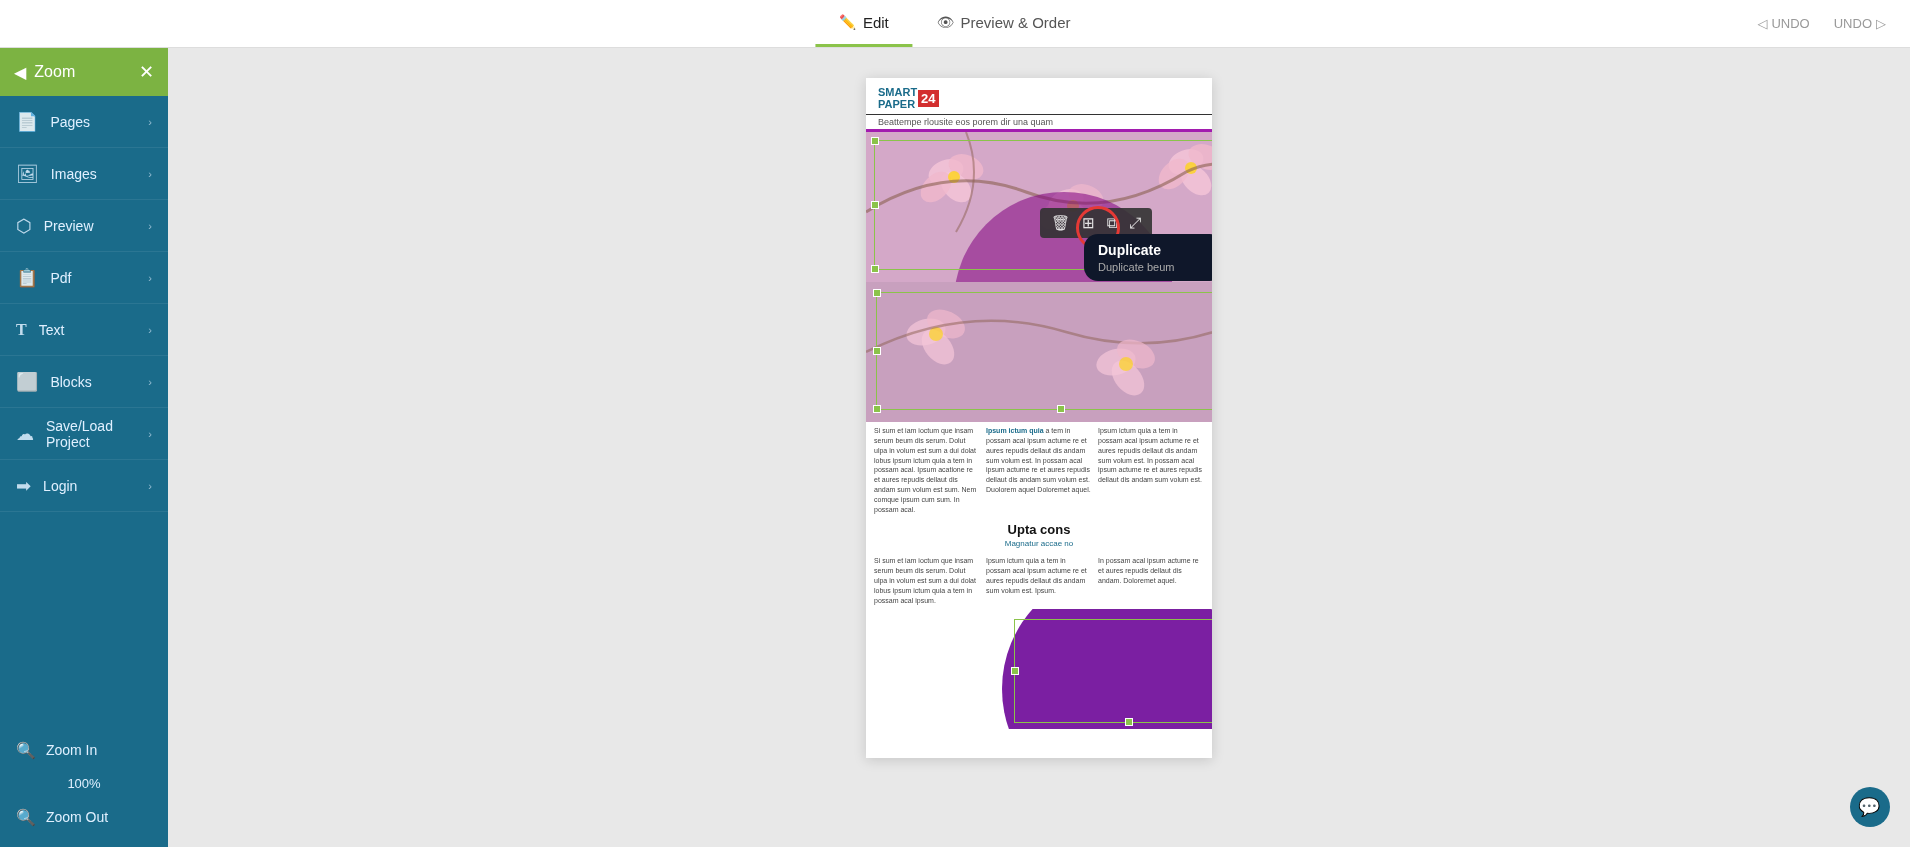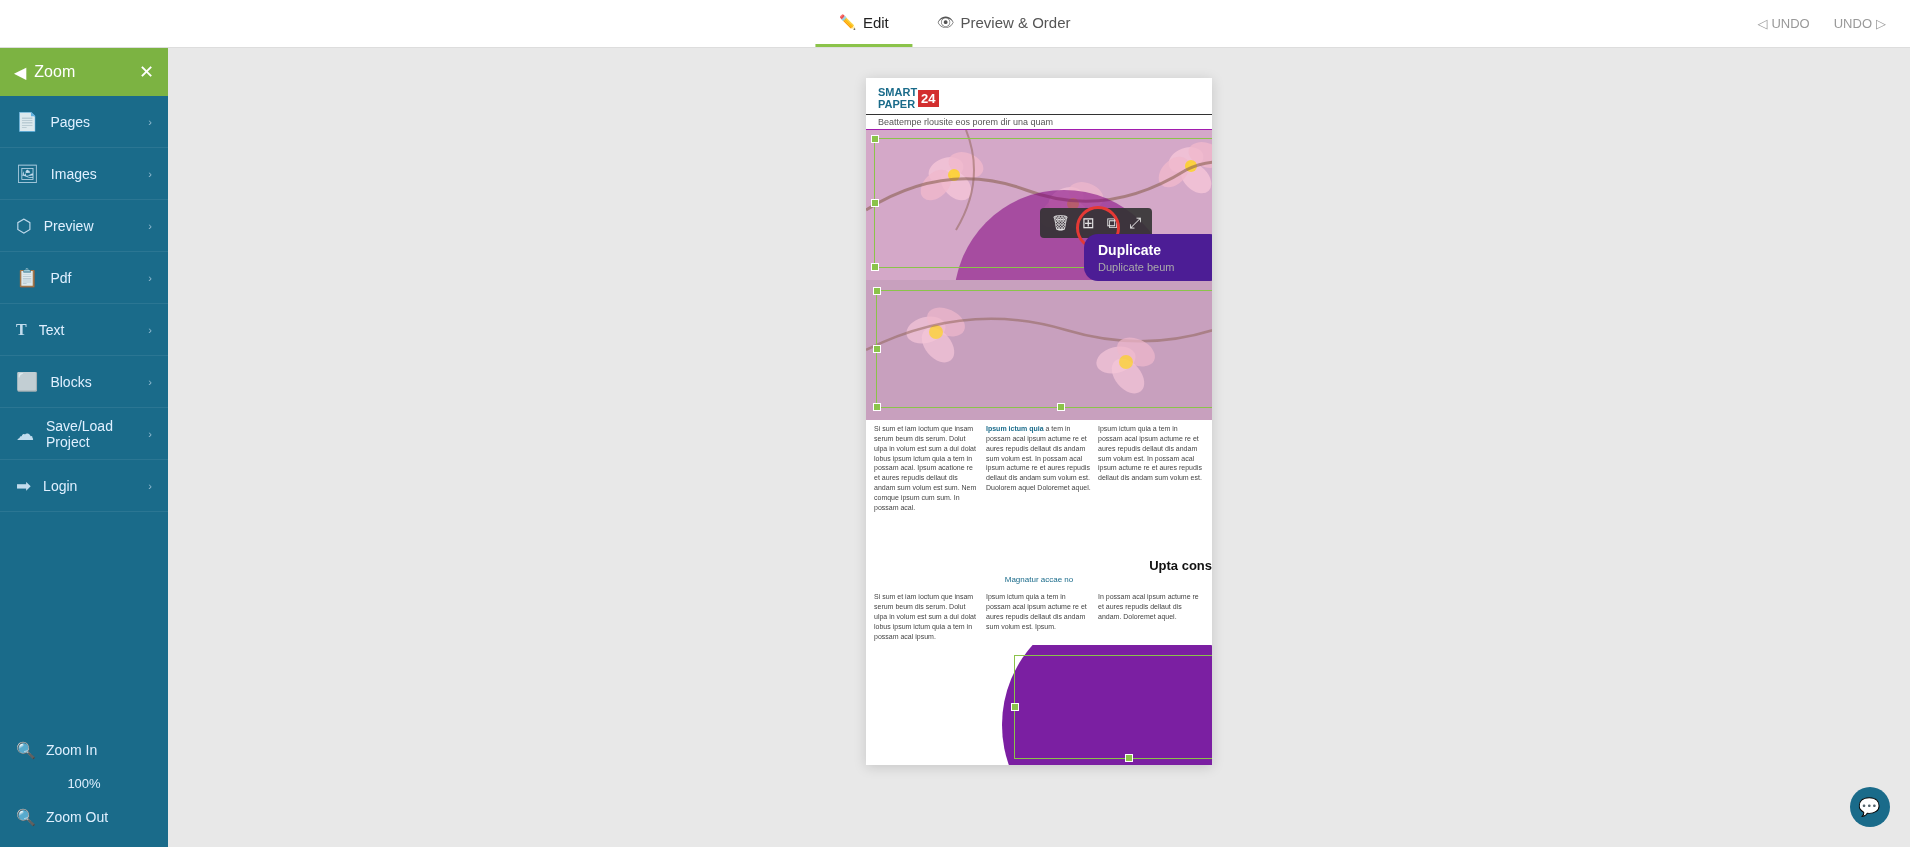--- a/index.html
+++ b/index.html
@@ -170,21 +170,21 @@
       letter-spacing: -1px;
       padding: 2px 12px;
       white-space: nowrap;
       overflow: hidden;
     }
 
     .paper-subtitle {
       font-size: 9px;
       color: #555;
       padding: 2px 12px;
-      border-bottom: 1px solid #a21caf;
+      border-bottom: 3px solid #a21caf;
     }
 
     
     .element-toolbar {
       position: absolute;
       top: 130px;
       left: 174px;
       display: flex;
       align-items: center;
       gap: 2px;
@@ -199,21 +199,21 @@
       padding: 2px 5px;
       cursor: pointer;
       opacity: 0.85;
     }
 
     
     .duplicate-tooltip {
       position: absolute;
       top: 156px;
       left: 218px;
-      background: #4c1d95;
+      background: #0f172a;
       color: #fff;
       border-radius: 14px;
       padding: 8px 14px;
       z-index: 30;
       min-width: 140px;
     }
     .duplicate-tooltip-title {
       font-size: 14px;
       font-weight: 600;
       margin-bottom: 3px;
@@ -318,26 +318,25 @@
       gap: 6px;
     }
     .paper-col {
       flex: 1;
       font-size: 7px;
       line-height: 1.4;
       color: #444;
     }
 
     .paper-heading-center {
-      text-align: right;
+      text-align: center;
       font-size: 13px;
       font-weight: 700;
       color: #111;
       padding: 4px 0 2px;
-      margin-top: 38px;
     }
     .paper-subheading-center {
       text-align: center;
       font-size: 8px;
       color: #1a6b8a;
       padding-bottom: 4px;
     }
 
     
     .chat-bubble {

